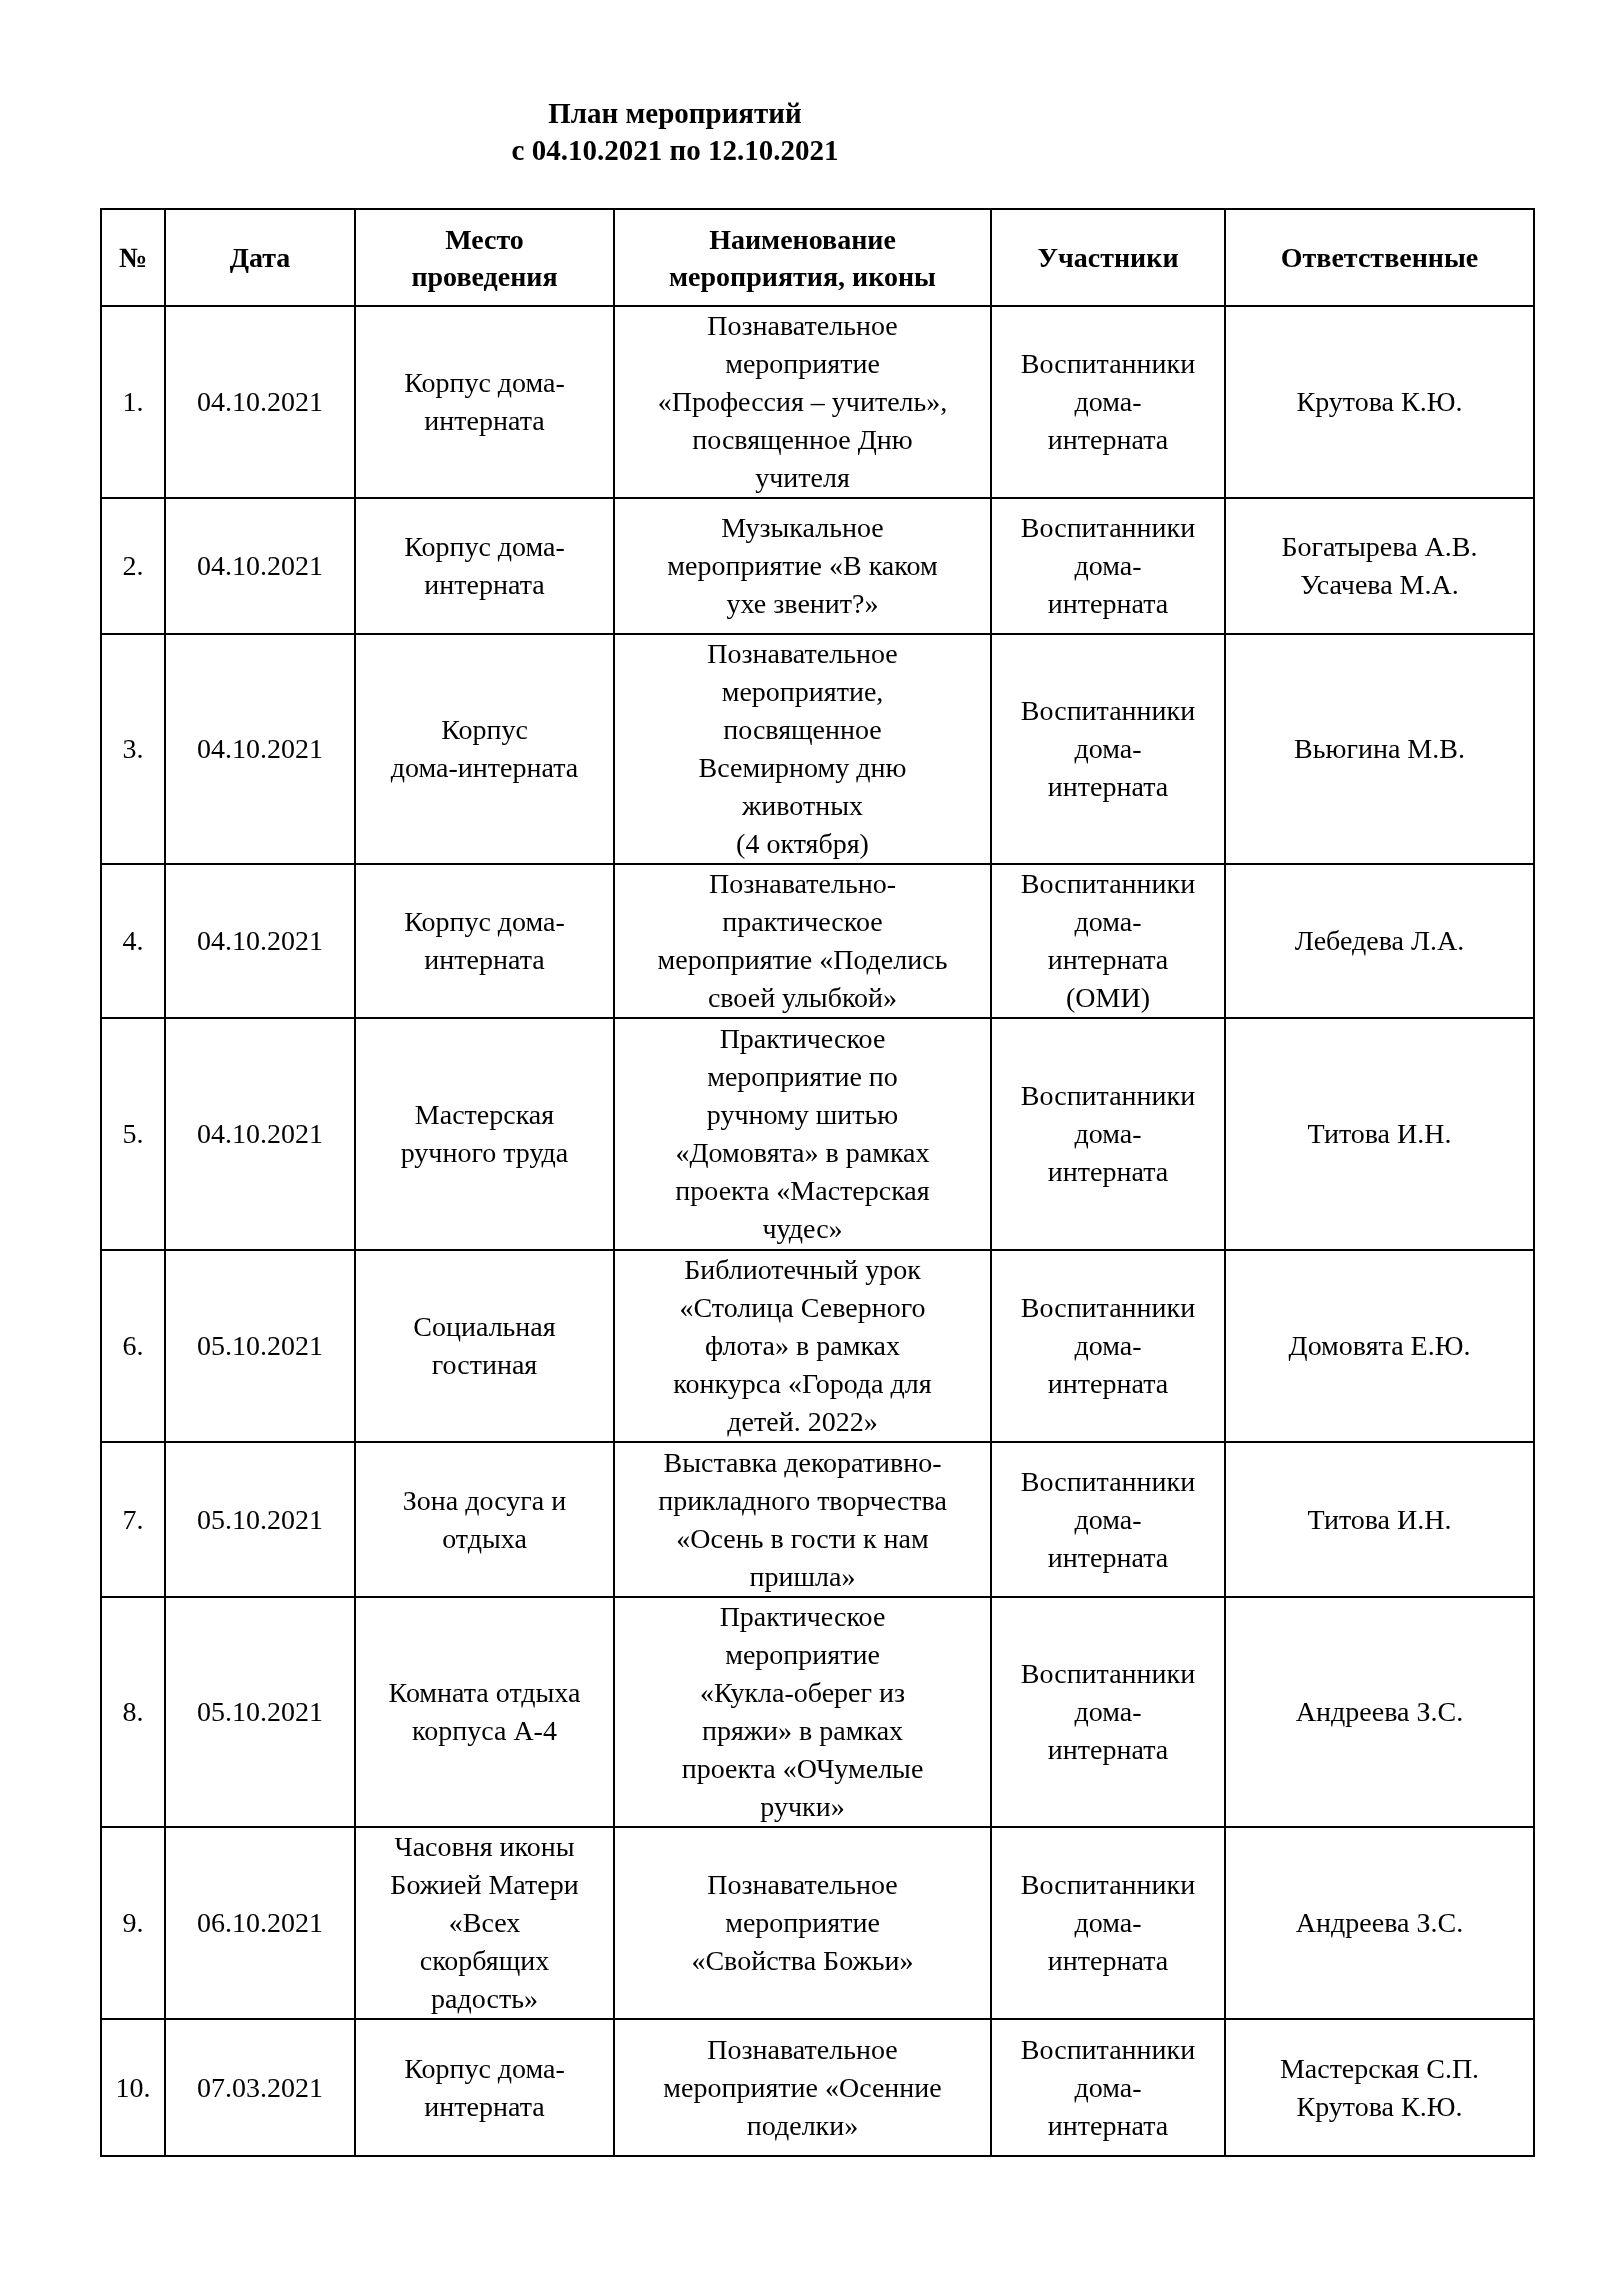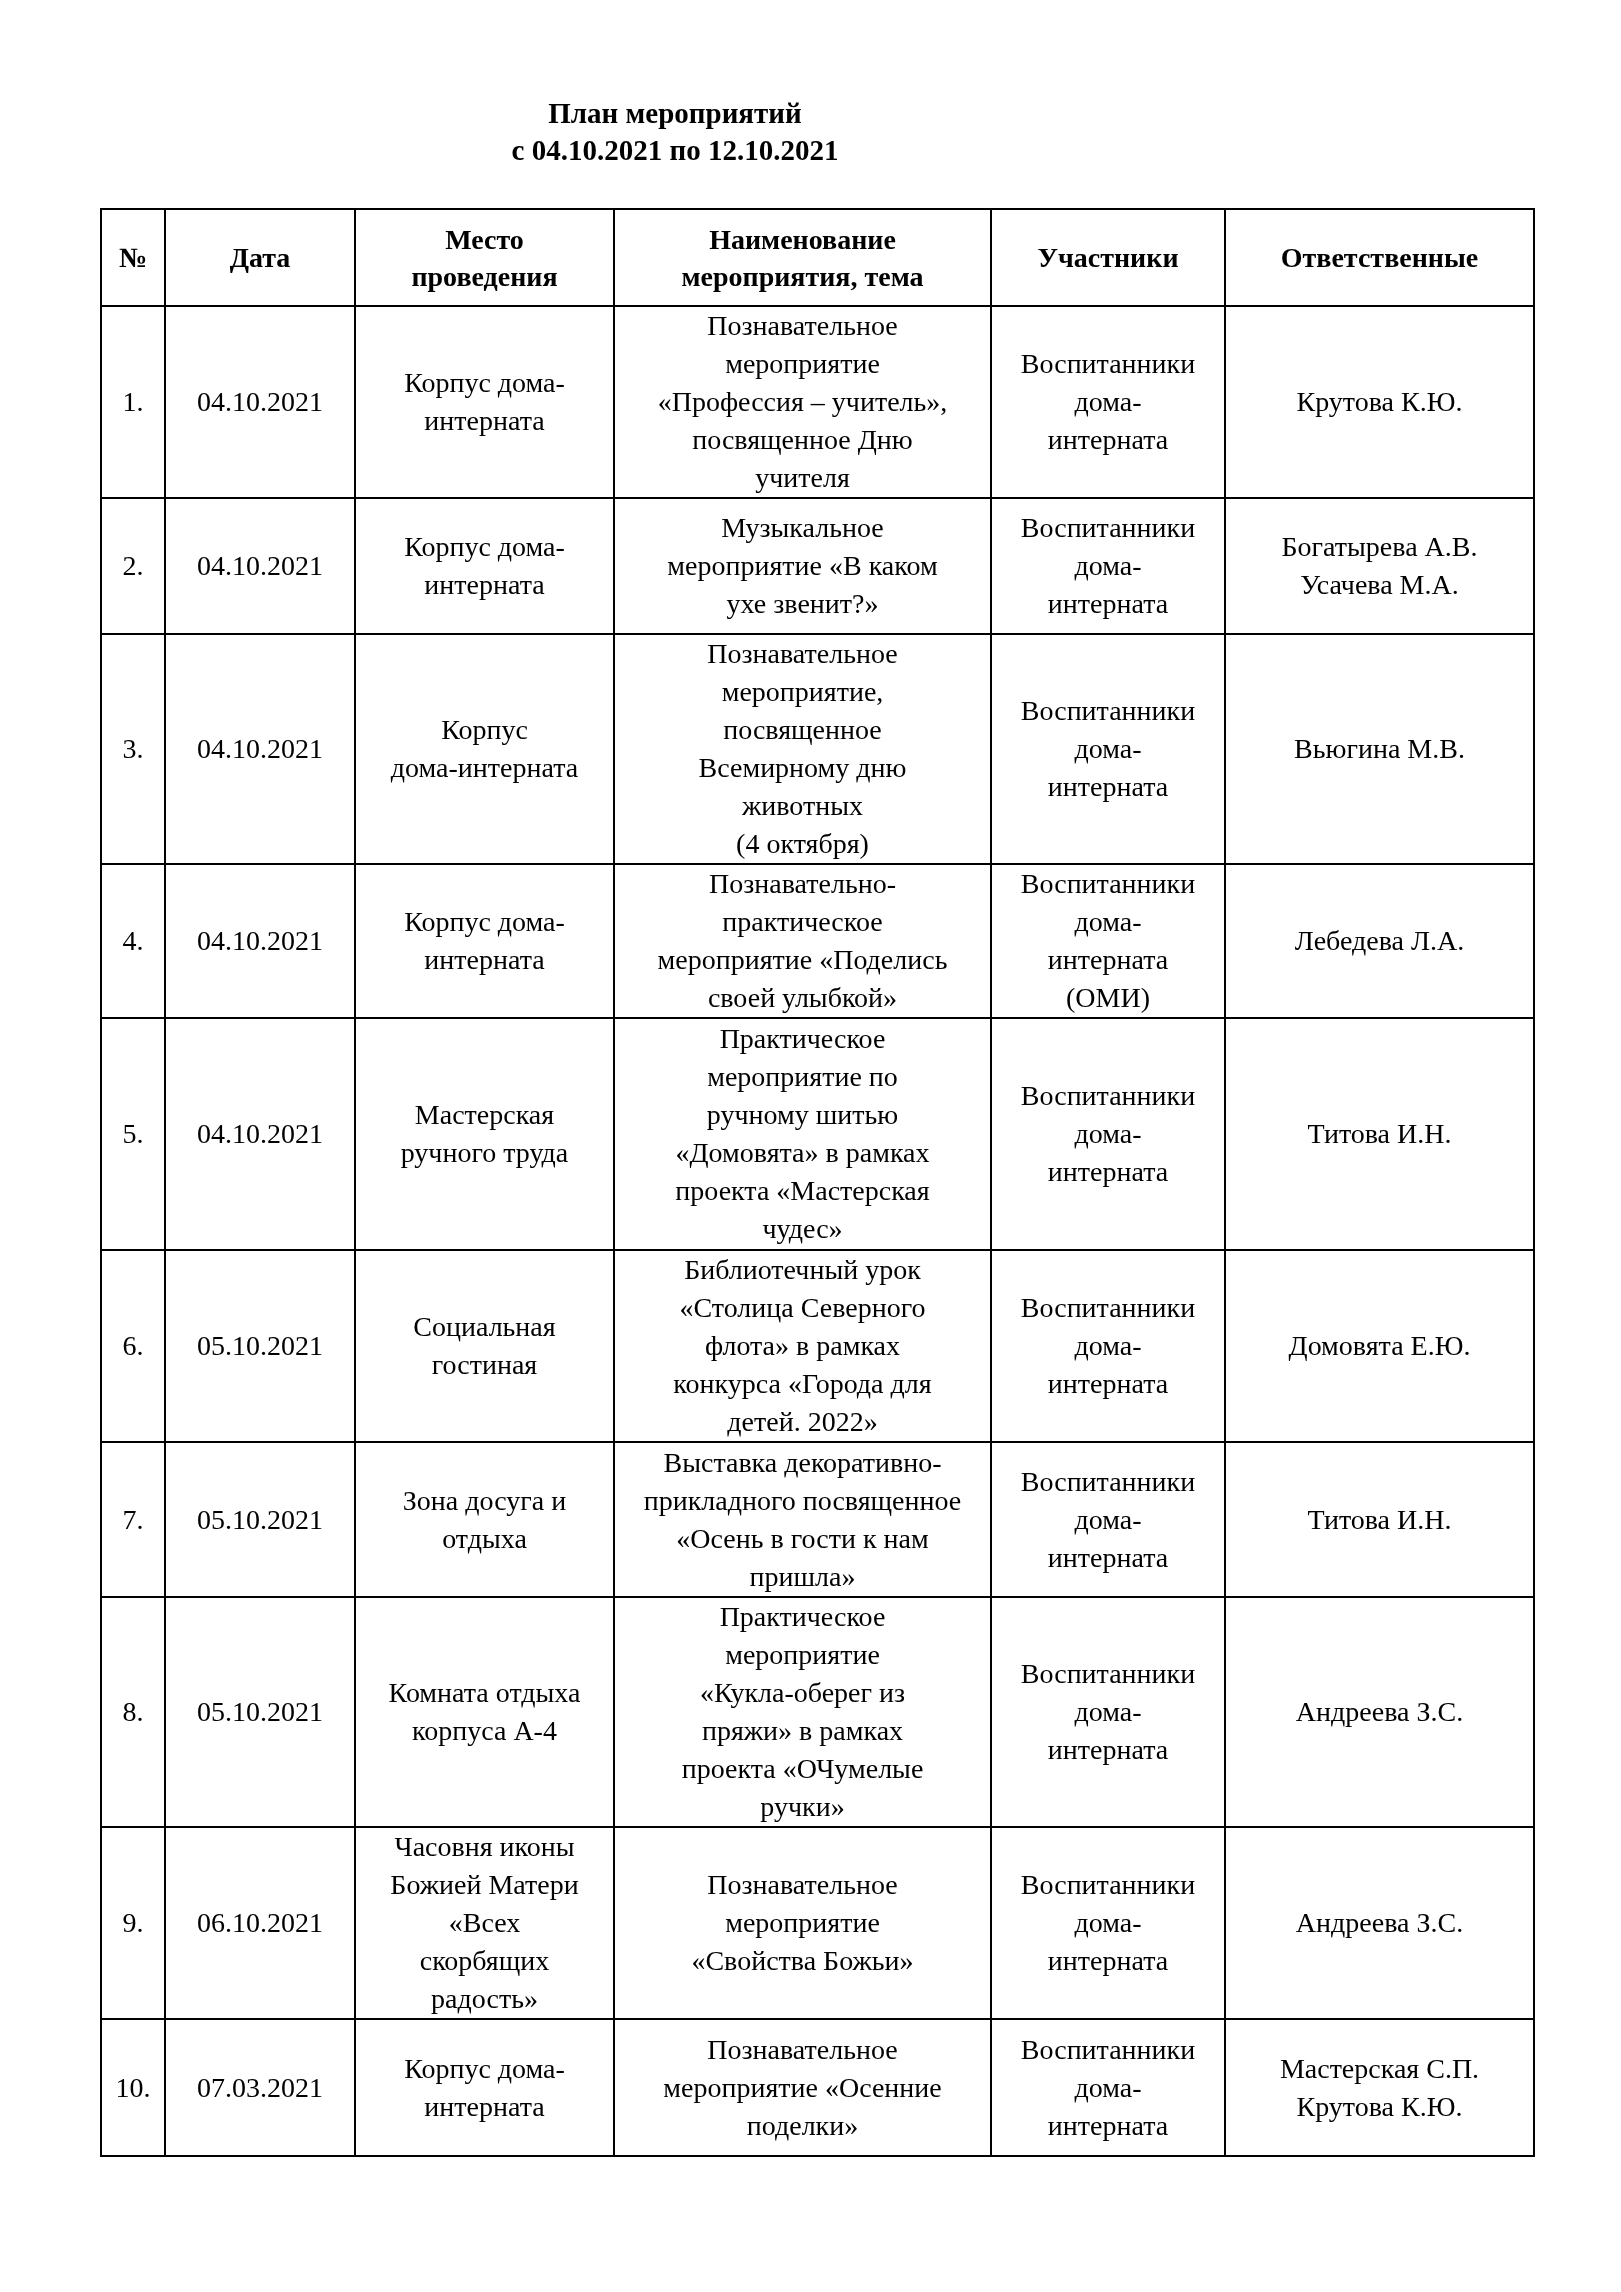--- a/index.html
+++ b/index.html
@@ -42,21 +42,21 @@
       <col class="c4">
       <col class="c5">
   </colgroup>
   <thead>
     <tr class="hdr">
       <th>№</th>
       <th>Дата</th>
       <th>Место
 проведения</th>
       <th>Наименование
-мероприятия, тема</th>
+мероприятия, иконы</th>
       <th>Участники</th>
       <th>Ответственные</th>
     </tr>
   </thead>
   <tbody id="rows">
       <tr style="height: 192px;">
         <td>1.</td>
         <td>04.10.2021</td>
         <td>Корпус дома-
 интерната</td>
@@ -145,21 +145,21 @@
 дома-
 интерната</td>
         <td>Домовята Е.Ю.</td>
       </tr>
       <tr style="height: 155px;">
         <td>7.</td>
         <td>05.10.2021</td>
         <td>Зона досуга и
 отдыха</td>
         <td>Выставка декоративно-
-прикладного посвященное
+прикладного творчества
 «Осень в гости к нам
 пришла»</td>
         <td>Воспитанники
 дома-
 интерната</td>
         <td>Титова И.Н.</td>
       </tr>
       <tr style="height: 228px;">
         <td>8.</td>
         <td>05.10.2021</td>

